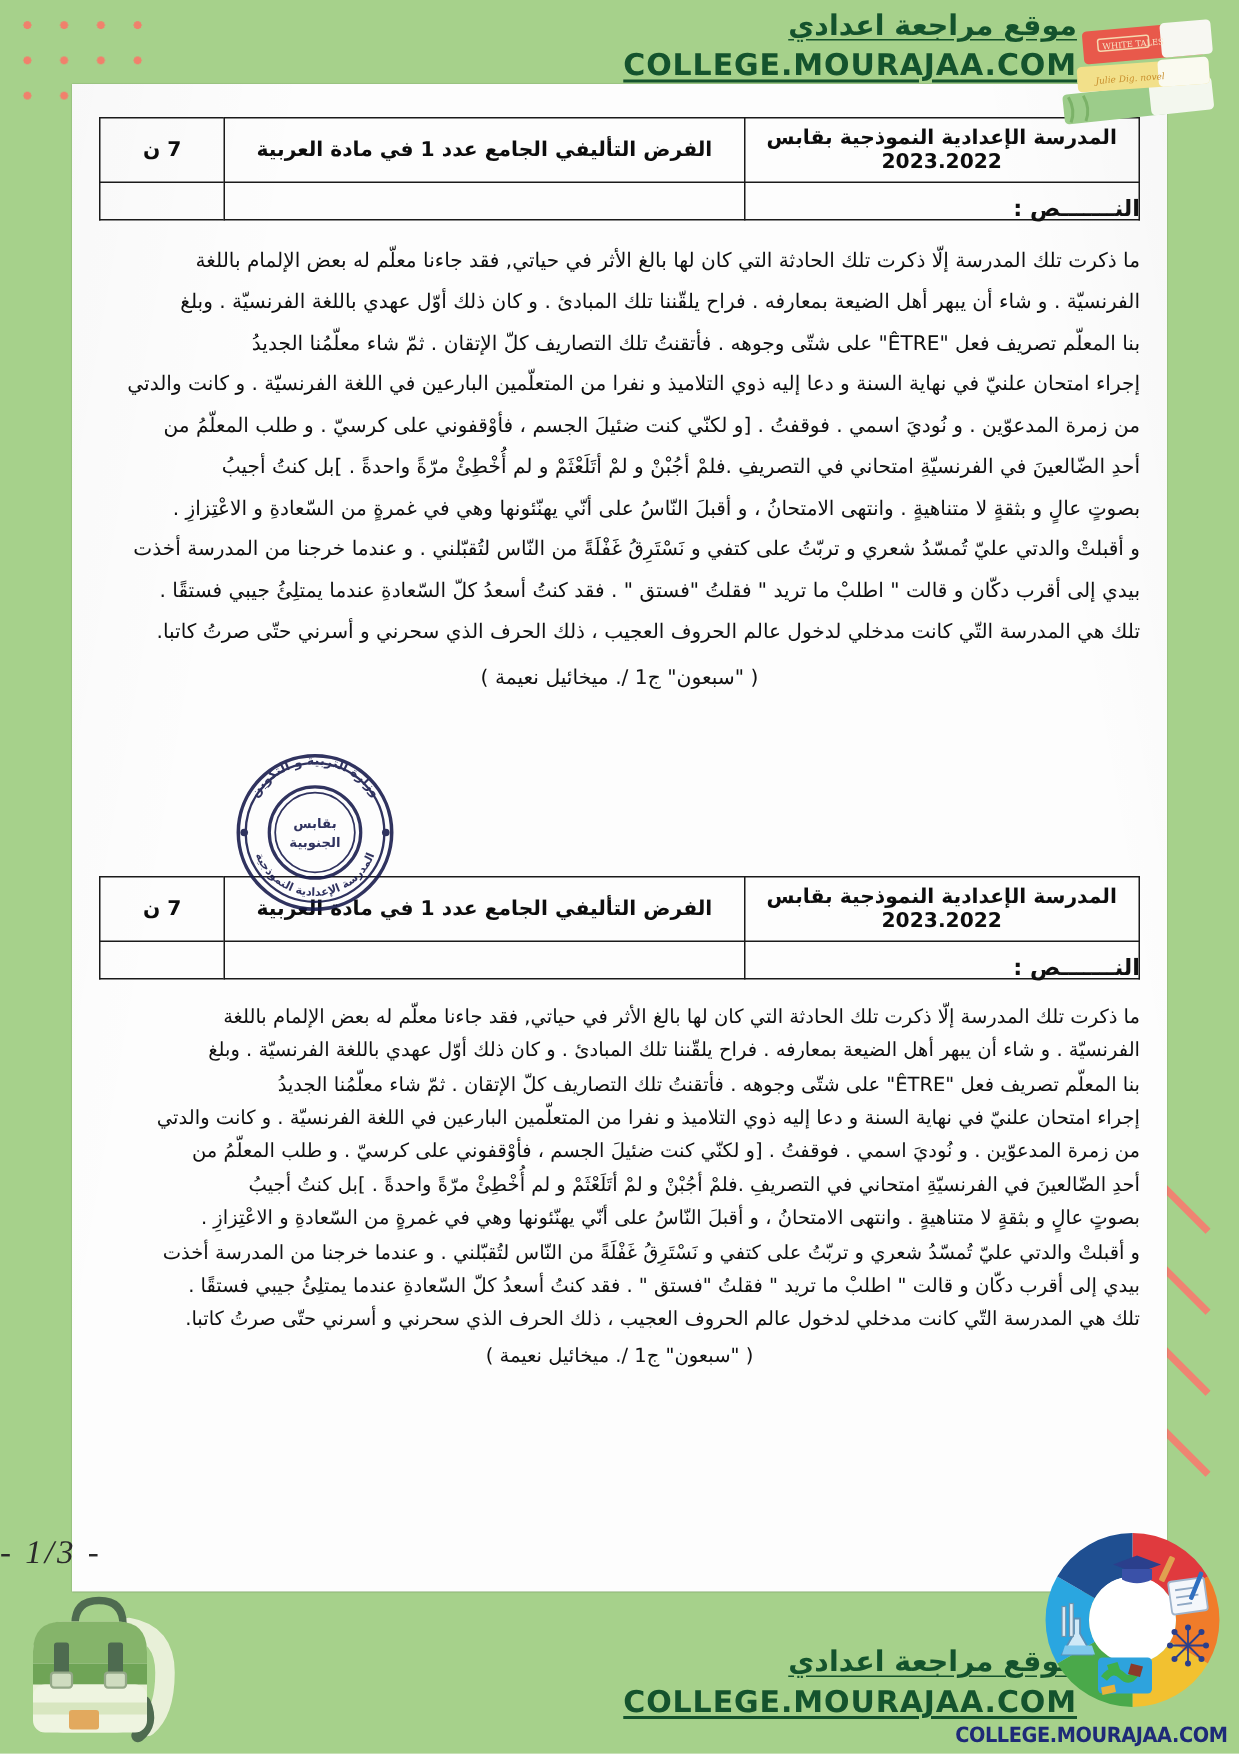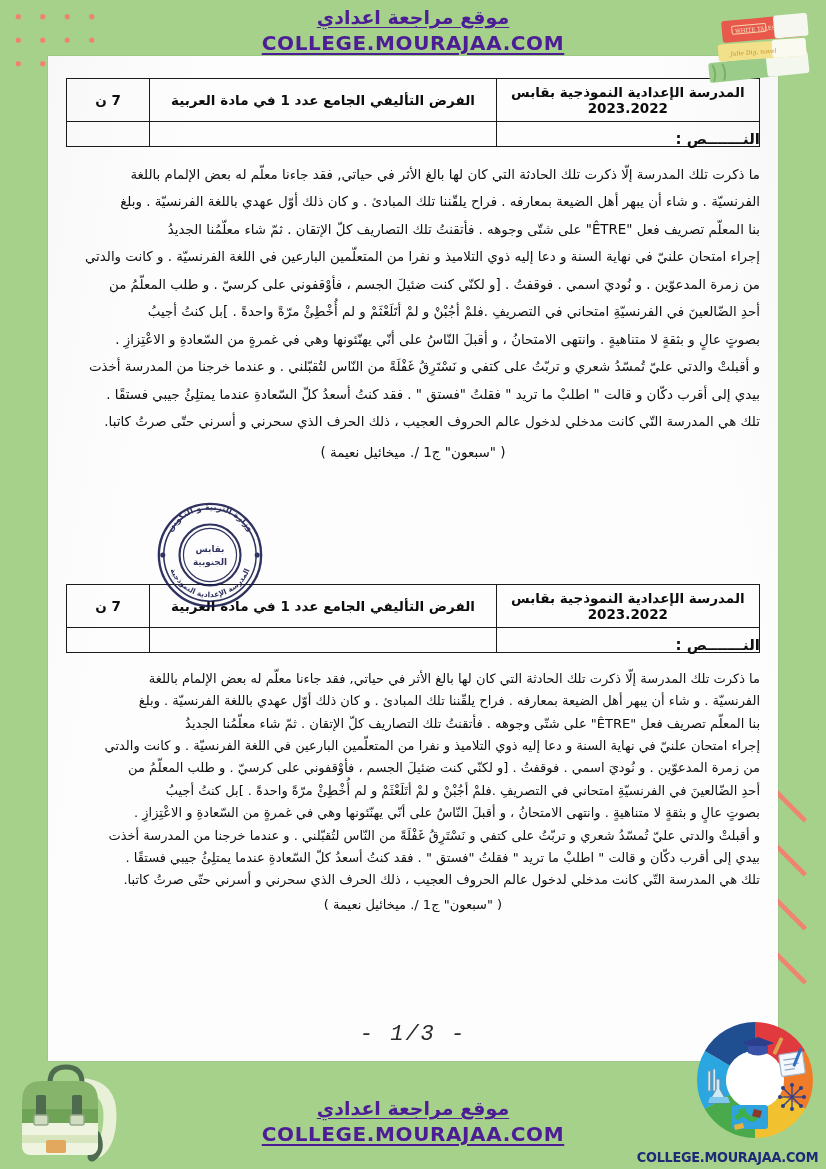--- a/index.html
+++ b/index.html
@@ -34,21 +34,21 @@
   .sheet::after{
     content:"";position:absolute;inset:0;pointer-events:none;
     background:
       linear-gradient(100deg, rgba(0,0,0,0.02) 0%, rgba(0,0,0,0) 18%),
       linear-gradient(260deg, rgba(0,0,0,0.025) 0%, rgba(0,0,0,0) 14%);
   }
 
   
   .banner{
     position:absolute;left:50%;transform:translateX(-50%);
-    width:610px;text-align:center;color:#4c1d95;z-index:6;
+    width:610px;text-align:right;color:#14532d;z-index:6;
   }
   .banner-top{top:6px;}
   .banner-bot{bottom:22px;}
   .banner .ar{
     font-size:19px;font-weight:bold;letter-spacing:.4px;
     text-decoration:underline;text-underline-offset:3px;
     direction:rtl;line-height:1.25;
   }
   .banner .url{
     font-size:20px;font-weight:bold;letter-spacing:.6px;
@@ -92,23 +92,23 @@
   }
 
   
   .stamp{
     position:absolute;left:103px;top:440px;width:118px;height:118px;
     z-index:4;opacity:.88;
   }
 
   
   .page-num{
-    position:absolute;left:0;width:100%;text-align:center;
+    position:absolute;left:0;width:100%;
     top:1022px;font-size:22px;color:#2a2a2a;
-    font-family:Liberation Mono, monospace;
+    font-family:Liberation Serif, serif;
     font-style:italic;letter-spacing:2px;z-index:5;
   }
 
   
   .books{position:absolute;right:2px;top:2px;width:132px;height:86px;z-index:7;}
   .backpack{position:absolute;left:4px;bottom:2px;width:122px;height:120px;z-index:7;}
   .edu-ring{position:absolute;right:8px;bottom:26px;width:126px;height:126px;z-index:7;}
   .watermark{
     position:absolute;right:8px;bottom:4px;z-index:8;
     font-size:14px;font-weight:bold;color:#1e2a78;

